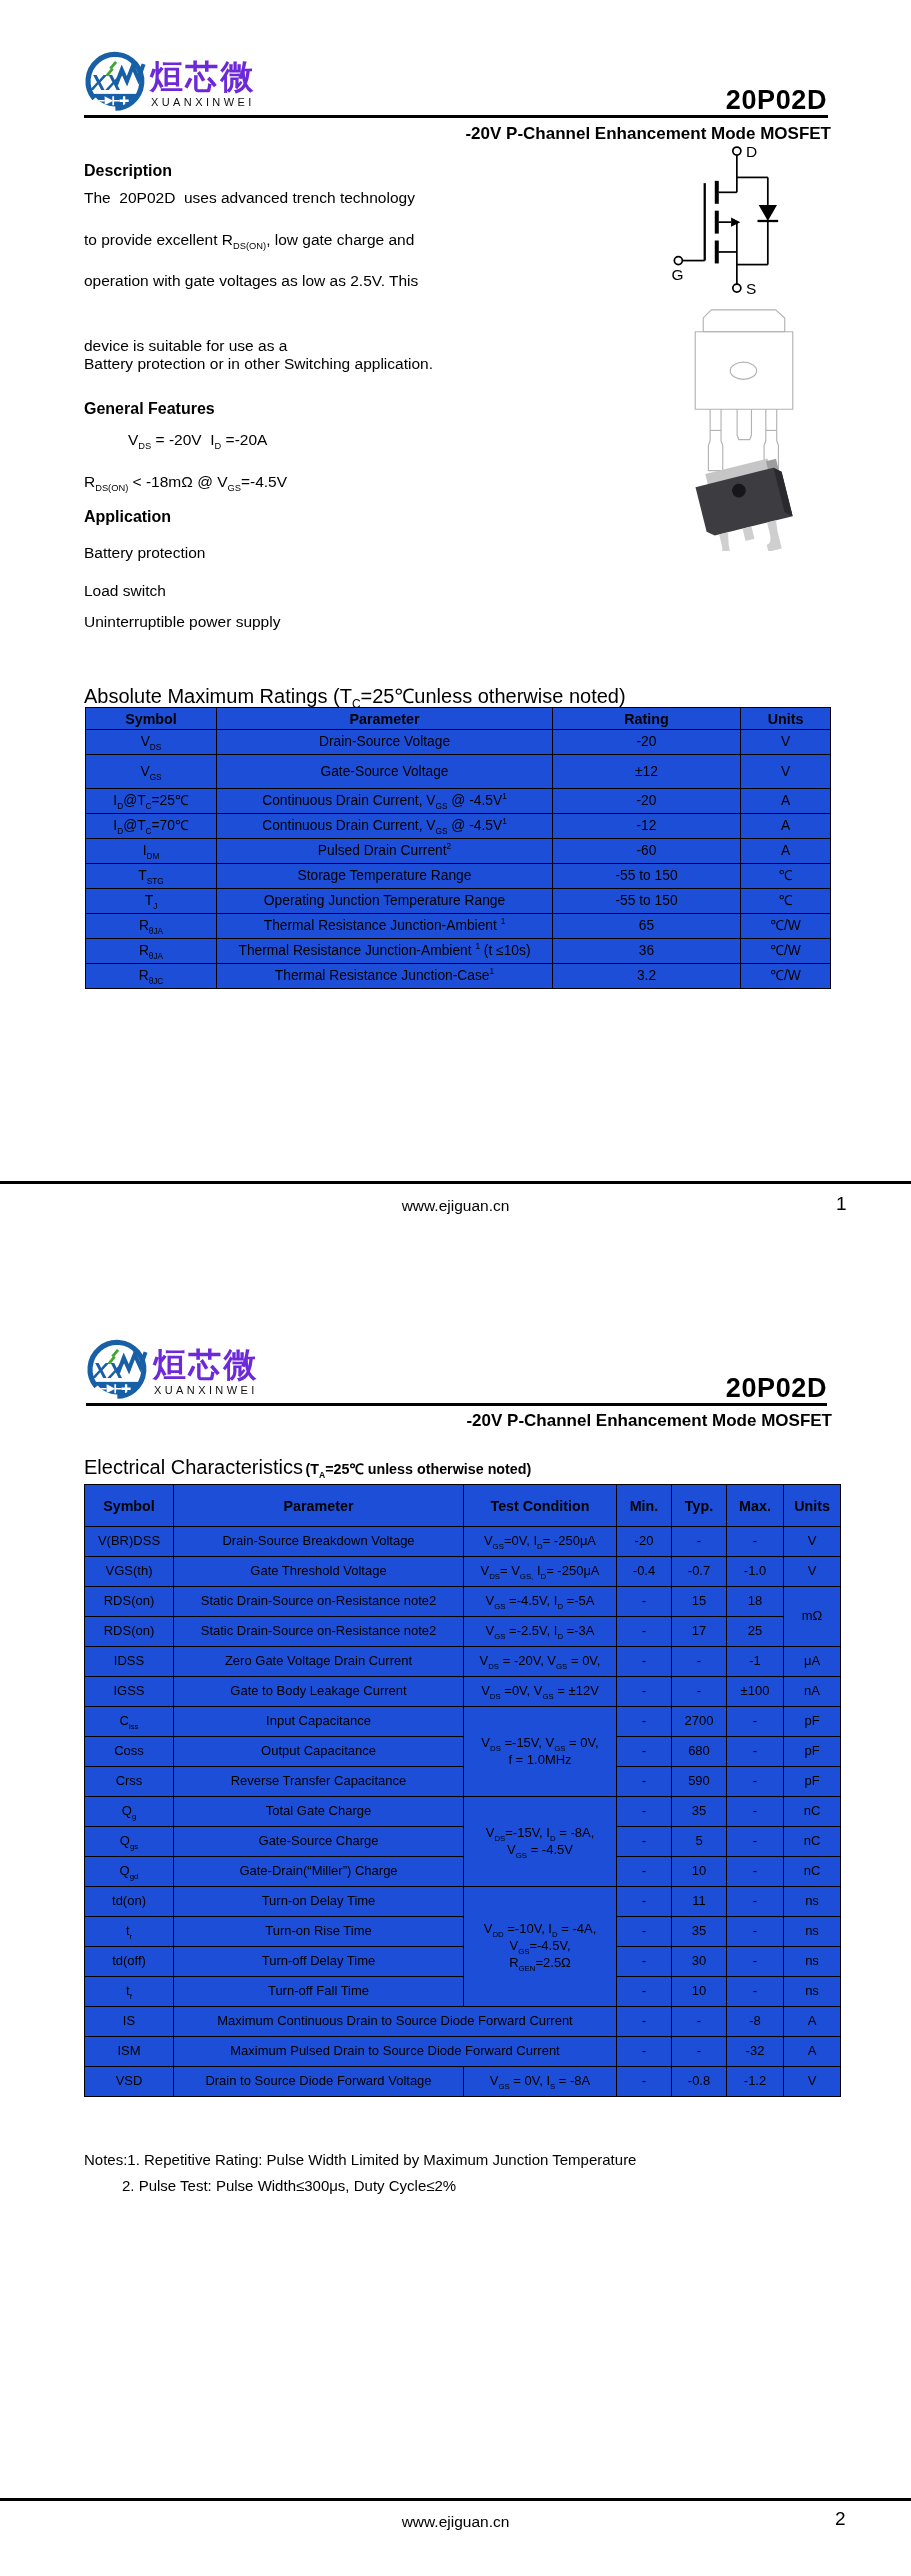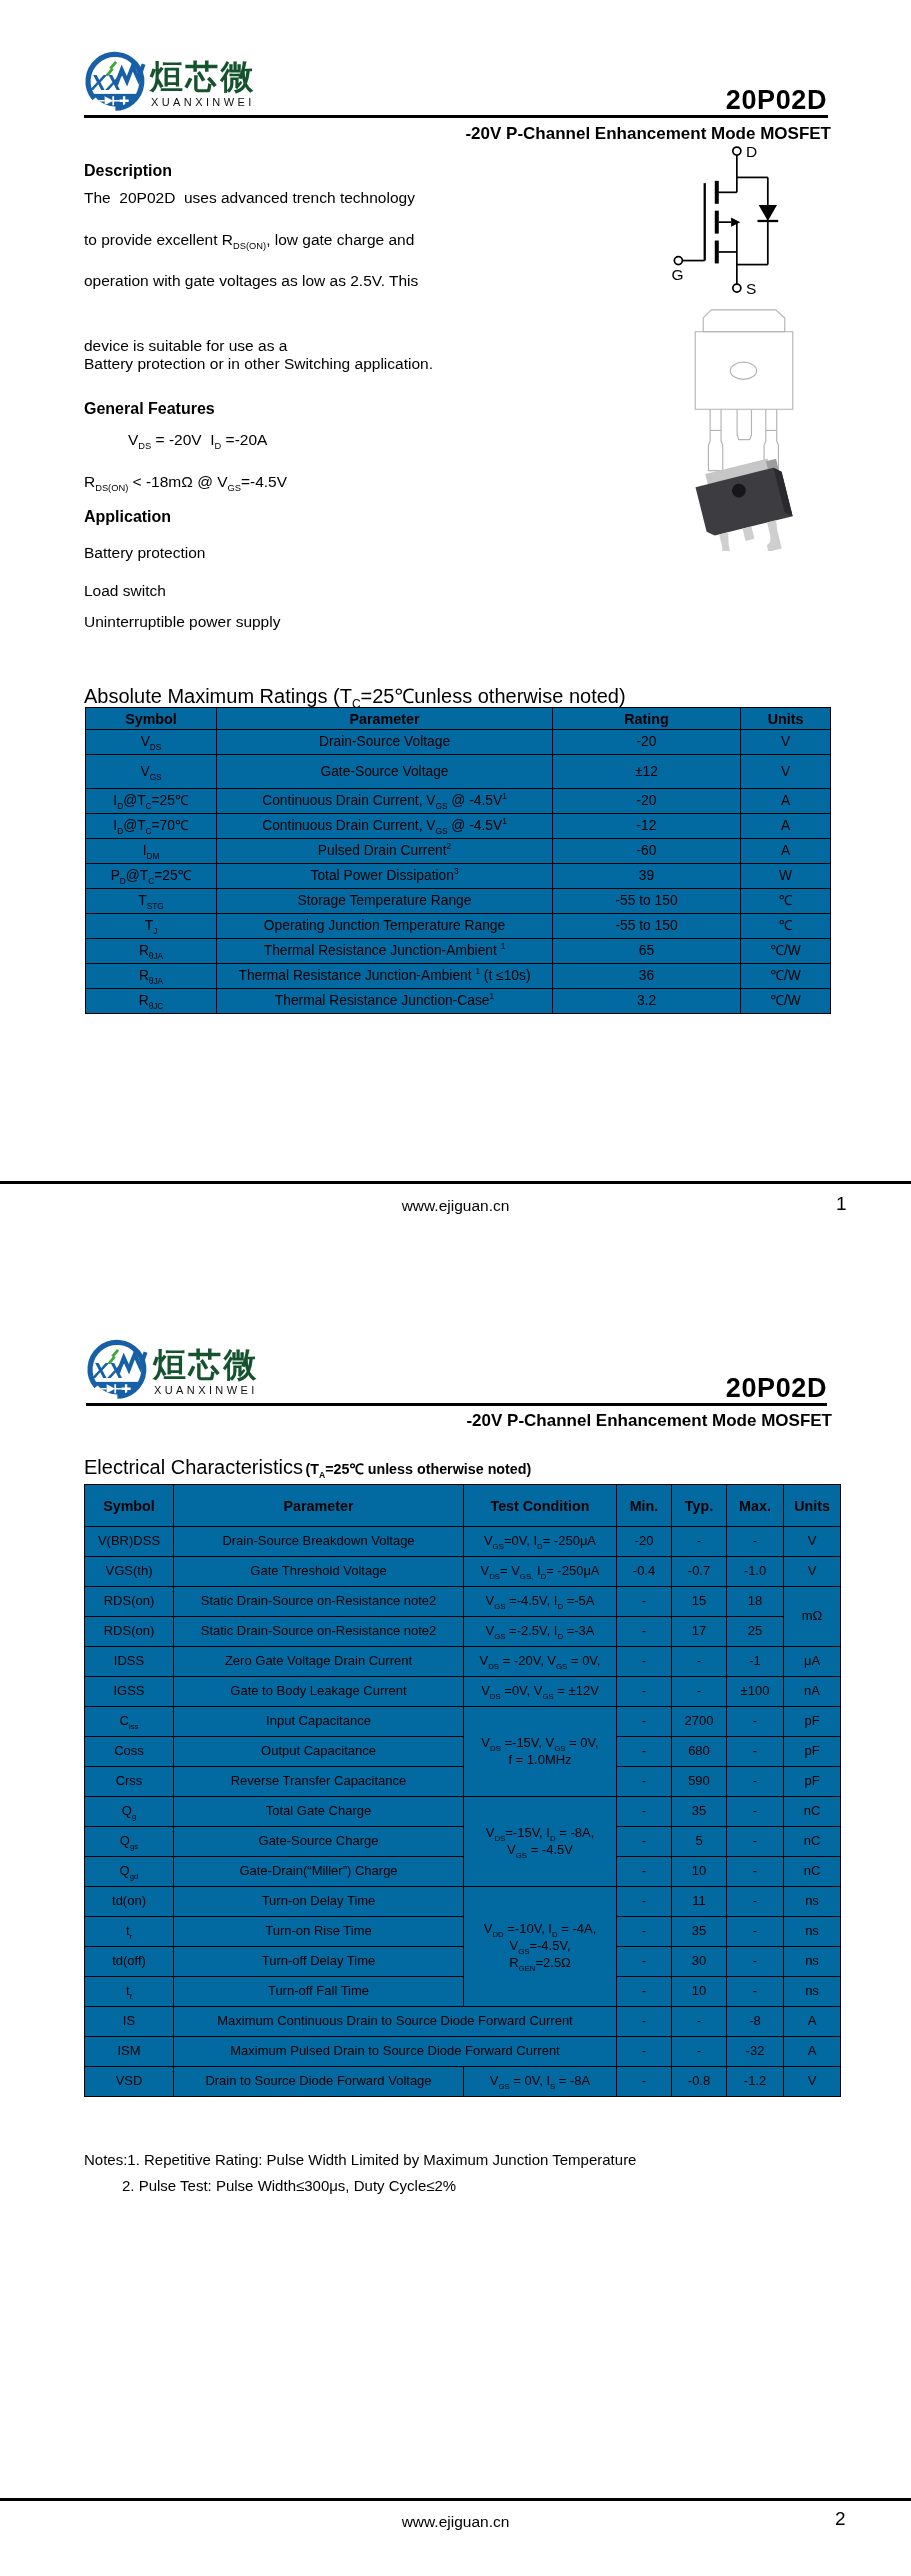--- a/index.html
+++ b/index.html
@@ -1,29 +1,29 @@
 <!DOCTYPE html>
 <html style="font-size:9.2px"><head>
 <meta charset="utf-8">
 <style>
   html,body{margin:0;padding:0;background:#ffffff;}
   #page{position:relative;width:911px;height:2576px;background:#fff;
         font-family:"Liberation Sans",sans-serif;color:#000;overflow:hidden;}
   .abs{position:absolute;}
   sub{font-size:60%;line-height:0;}
   sup{font-size:60%;line-height:0;}
-  .brand-cn{font-size:33px;font-weight:800;letter-spacing:2.3px;color:#14532d;}
+  .brand-cn{font-size:33px;font-weight:800;letter-spacing:2.3px;color:#6d28d9;}
   .brand-en{font-size:11px;font-weight:500;letter-spacing:3.4px;color:#111;}
   .part-number{font-size:27px;font-weight:800;letter-spacing:0.6px;}
   .hrule{background:#000;height:2.9px;}
   .subtitle{font-size:17px;font-weight:700;}
   .h2{font-size:16px;font-weight:700;}
   .body-line{font-size:15.5px;font-weight:400;white-space:nowrap;}
   .tbl-title{font-size:20px;font-weight:400;}
-  table{border-collapse:collapse;table-layout:fixed;background:#0369a1;}
+  table{border-collapse:collapse;table-layout:fixed;background:#1d4ed8;}
   table.data{border:1.7px solid #000;}
   table.data th{border:1.1px solid #000;border-bottom:1.7px solid #000;
     font-size:14.3px;font-weight:700;text-align:center;vertical-align:middle;padding:0 2.3px;}
   table.data td{border:1.1px solid #000;font-size:13.8px;text-align:center;
     vertical-align:middle;padding:1.1px 3.4px;line-height:1.3;overflow:hidden;}
   #ec-table td{font-size:13px;}
   .notes-line{font-size:15px;margin-top:44px;}
   .footer-rule{background:#000;height:3.4px;left:0;width:911px;}
   .footer-site{left:0;width:911px;text-align:center;font-size:15.5px;}
   .footer-page{font-size:19px;}
@@ -177,26 +177,20 @@
             <td>-12</td>
             <td>A</td>
           </tr>
           <tr style="height: 25px;">
             <td>I<sub>DM</sub></td>
             <td>Pulsed Drain Current<sup>2</sup></td>
             <td>-60</td>
             <td>A</td>
           </tr>
           <tr style="height: 25px;">
-            <td>P<sub>D</sub>@T<sub>C</sub>=25℃</td>
-            <td>Total Power Dissipation<sup>3</sup></td>
-            <td>39</td>
-            <td>W</td>
-          </tr>
-          <tr style="height: 25px;">
             <td>T<sub>STG</sub></td>
             <td>Storage Temperature Range</td>
             <td>-55 to 150</td>
             <td>℃</td>
           </tr>
           <tr style="height: 25px;">
             <td>T<sub>J</sub></td>
             <td>Operating Junction Temperature Range</td>
             <td>-55 to 150</td>
             <td>℃</td>

